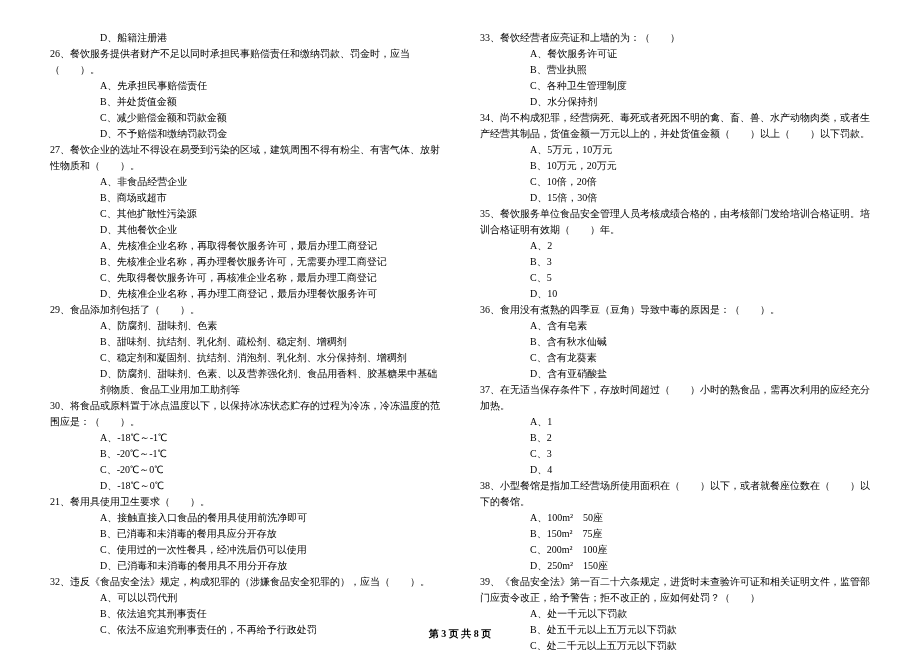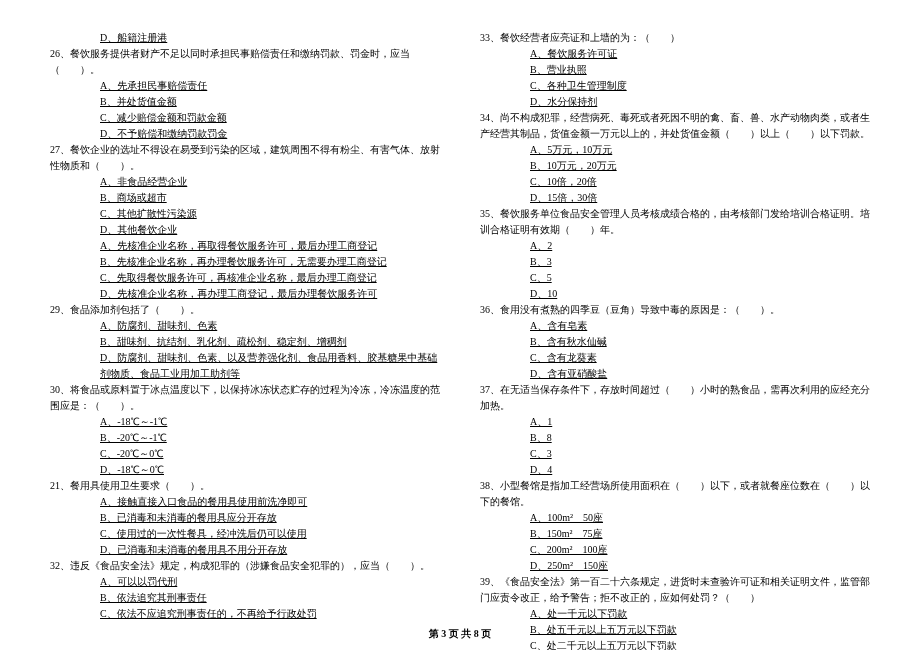--- a/index.html
+++ b/index.html
@@ -17,21 +17,20 @@
     .columns {
       display: flex;
       gap: 40px;
     }
     .col {
       flex: 1;
       width: 50%;
     }
     .option {
       padding-left: 50px;
-      text-decoration: underline;
     }
     .question {
       padding-left: 0;
     }
     .footer {
       position: absolute;
       bottom: 8px;
       left: 0;
       right: 0;
       text-align: center;
@@ -55,20 +54,21 @@
     <div class="option">B、商场或超市</div>
     <div class="option">C、其他扩散性污染源</div>
     <div class="option">D、其他餐饮企业</div>
     <div class="option">A、先核准企业名称，再取得餐饮服务许可，最后办理工商登记</div>
     <div class="option">B、先核准企业名称，再办理餐饮服务许可，无需要办理工商登记</div>
     <div class="option">C、先取得餐饮服务许可，再核准企业名称，最后办理工商登记</div>
     <div class="option">D、先核准企业名称，再办理工商登记，最后办理餐饮服务许可</div>
     <div class="question">29、食品添加剂包括了（　　）。</div>
     <div class="option">A、防腐剂、甜味剂、色素</div>
     <div class="option">B、甜味剂、抗结剂、乳化剂、疏松剂、稳定剂、增稠剂</div>
+    <div class="option">C、稳定剂和凝固剂、抗结剂、消泡剂、乳化剂、水分保持剂、增稠剂</div>
     <div class="option">D、防腐剂、甜味剂、色素、以及营养强化剂、食品用香料、胶基糖果中基础剂物质、食品工业用加工助剂等</div>
     <div class="question">30、将食品或原料置于冰点温度以下，以保持冰冻状态贮存的过程为冷冻，冷冻温度的范围应是：（　　）。</div>
     <div class="option">A、-18℃～-1℃</div>
     <div class="option">B、-20℃～-1℃</div>
     <div class="option">C、-20℃～0℃</div>
     <div class="option">D、-18℃～0℃</div>
     <div class="question">21、餐用具使用卫生要求（　　）。</div>
     <div class="option">A、接触直接入口食品的餐用具使用前洗净即可</div>
     <div class="option">B、已消毒和未消毒的餐用具应分开存放</div>
     <div class="option">C、使用过的一次性餐具，经冲洗后仍可以使用</div>
@@ -96,21 +96,21 @@
     <div class="option">B、3</div>
     <div class="option">C、5</div>
     <div class="option">D、10</div>
     <div class="question">36、食用没有煮熟的四季豆（豆角）导致中毒的原因是：（　　）。</div>
     <div class="option">A、含有皂素</div>
     <div class="option">B、含有秋水仙碱</div>
     <div class="option">C、含有龙葵素</div>
     <div class="option">D、含有亚硝酸盐</div>
     <div class="question">37、在无适当保存条件下，存放时间超过（　　）小时的熟食品，需再次利用的应经充分加热。</div>
     <div class="option">A、1</div>
-    <div class="option">B、8</div>
+    <div class="option">B、2</div>
     <div class="option">C、3</div>
     <div class="option">D、4</div>
     <div class="question">38、小型餐馆是指加工经营场所使用面积在（　　）以下，或者就餐座位数在（　　）以下的餐馆。</div>
     <div class="option">A、100m²　50座</div>
     <div class="option">B、150m²　75座</div>
     <div class="option">C、200m²　100座</div>
     <div class="option">D、250m²　150座</div>
     <div class="question">39、《食品安全法》第一百二十六条规定，进货时未查验许可证和相关证明文件，监管部门应责令改正，给予警告；拒不改正的，应如何处罚？（　　）</div>
     <div class="option">A、处一千元以下罚款</div>
     <div class="option">B、处五千元以上五万元以下罚款</div>

